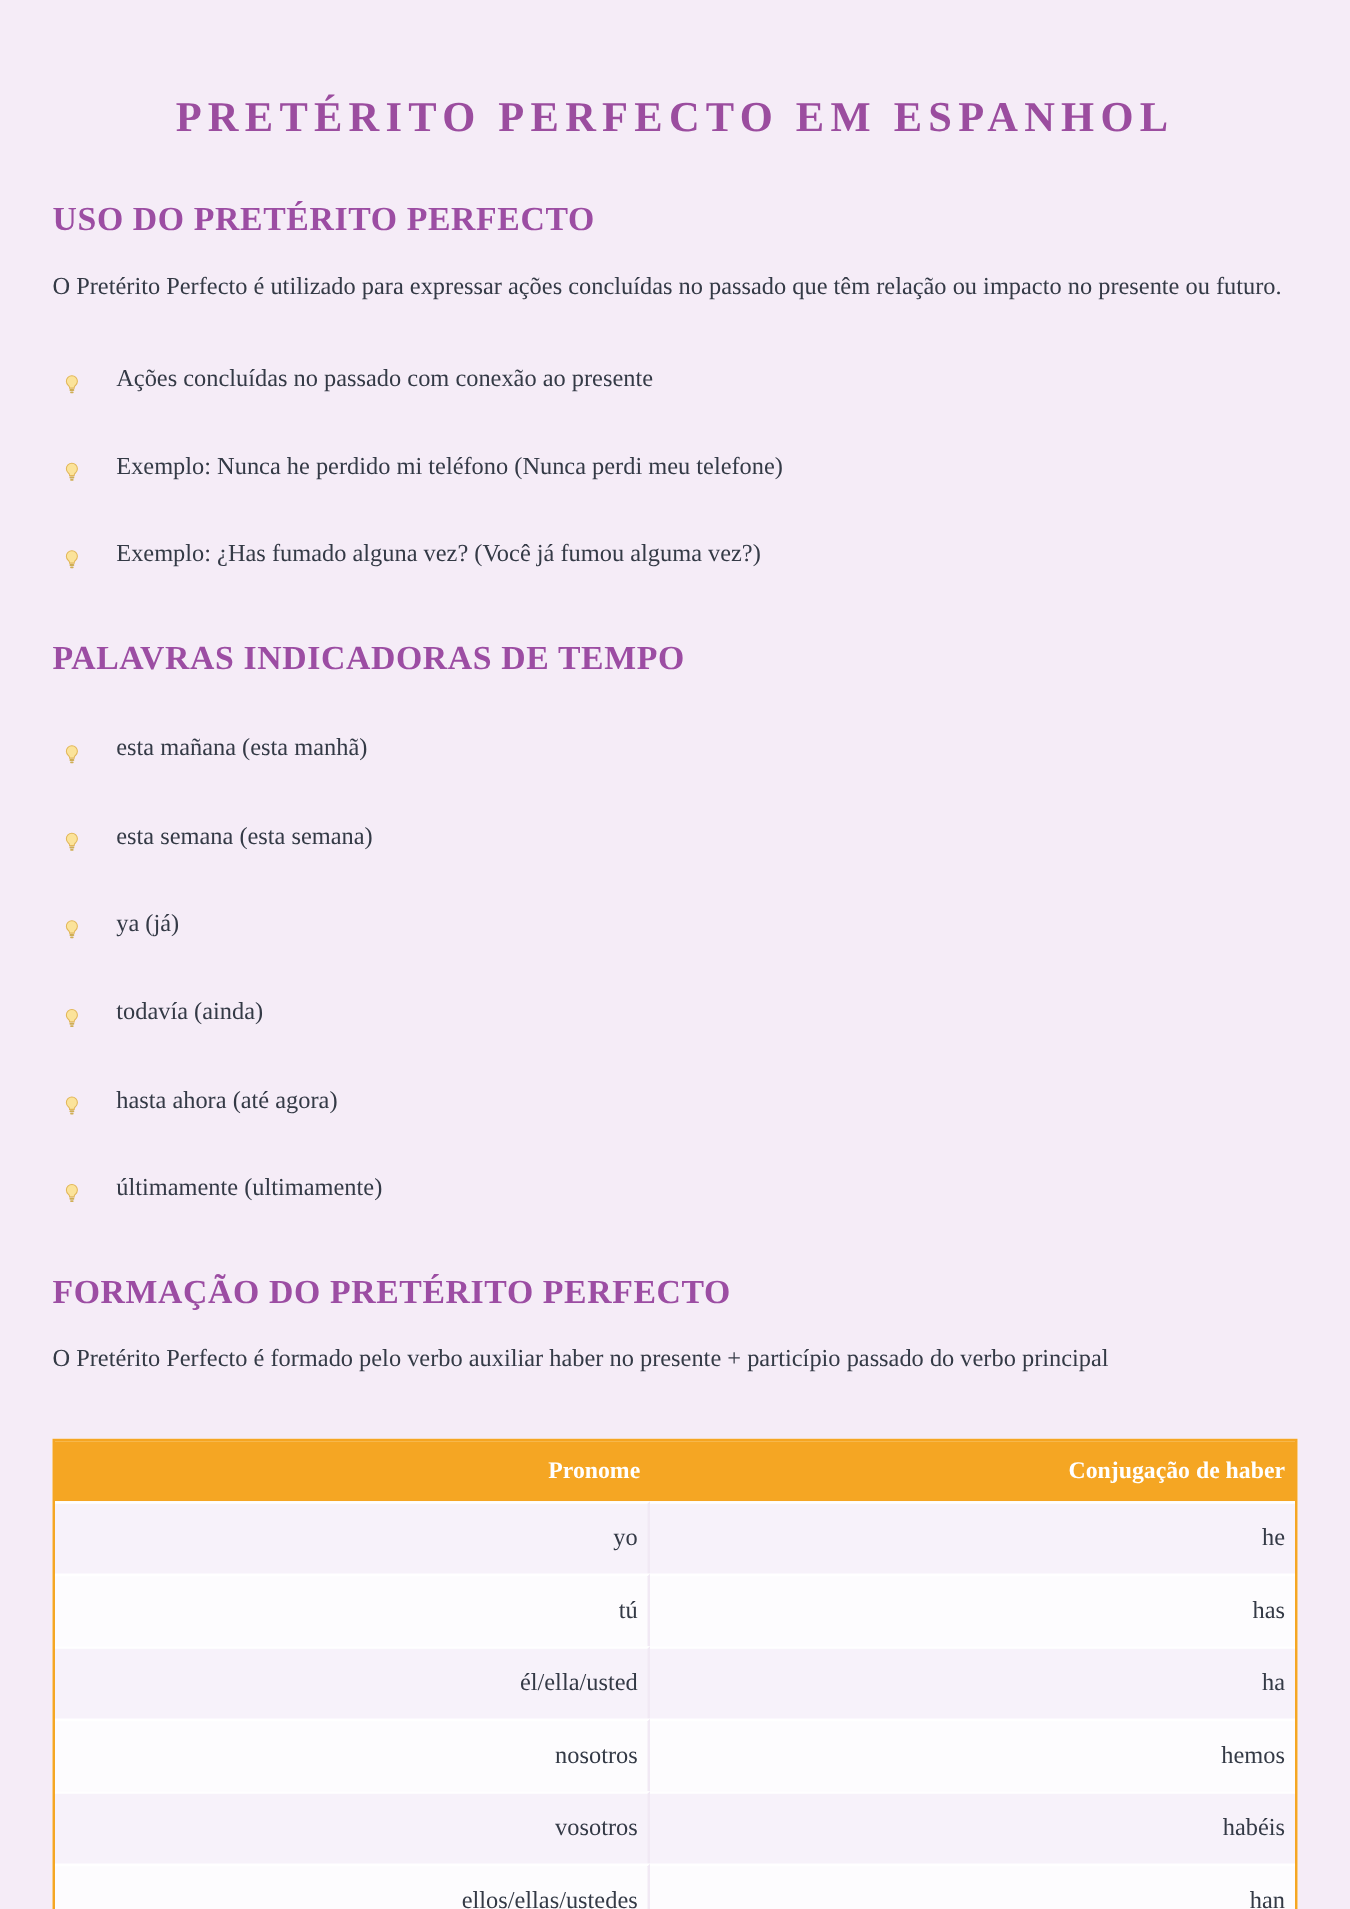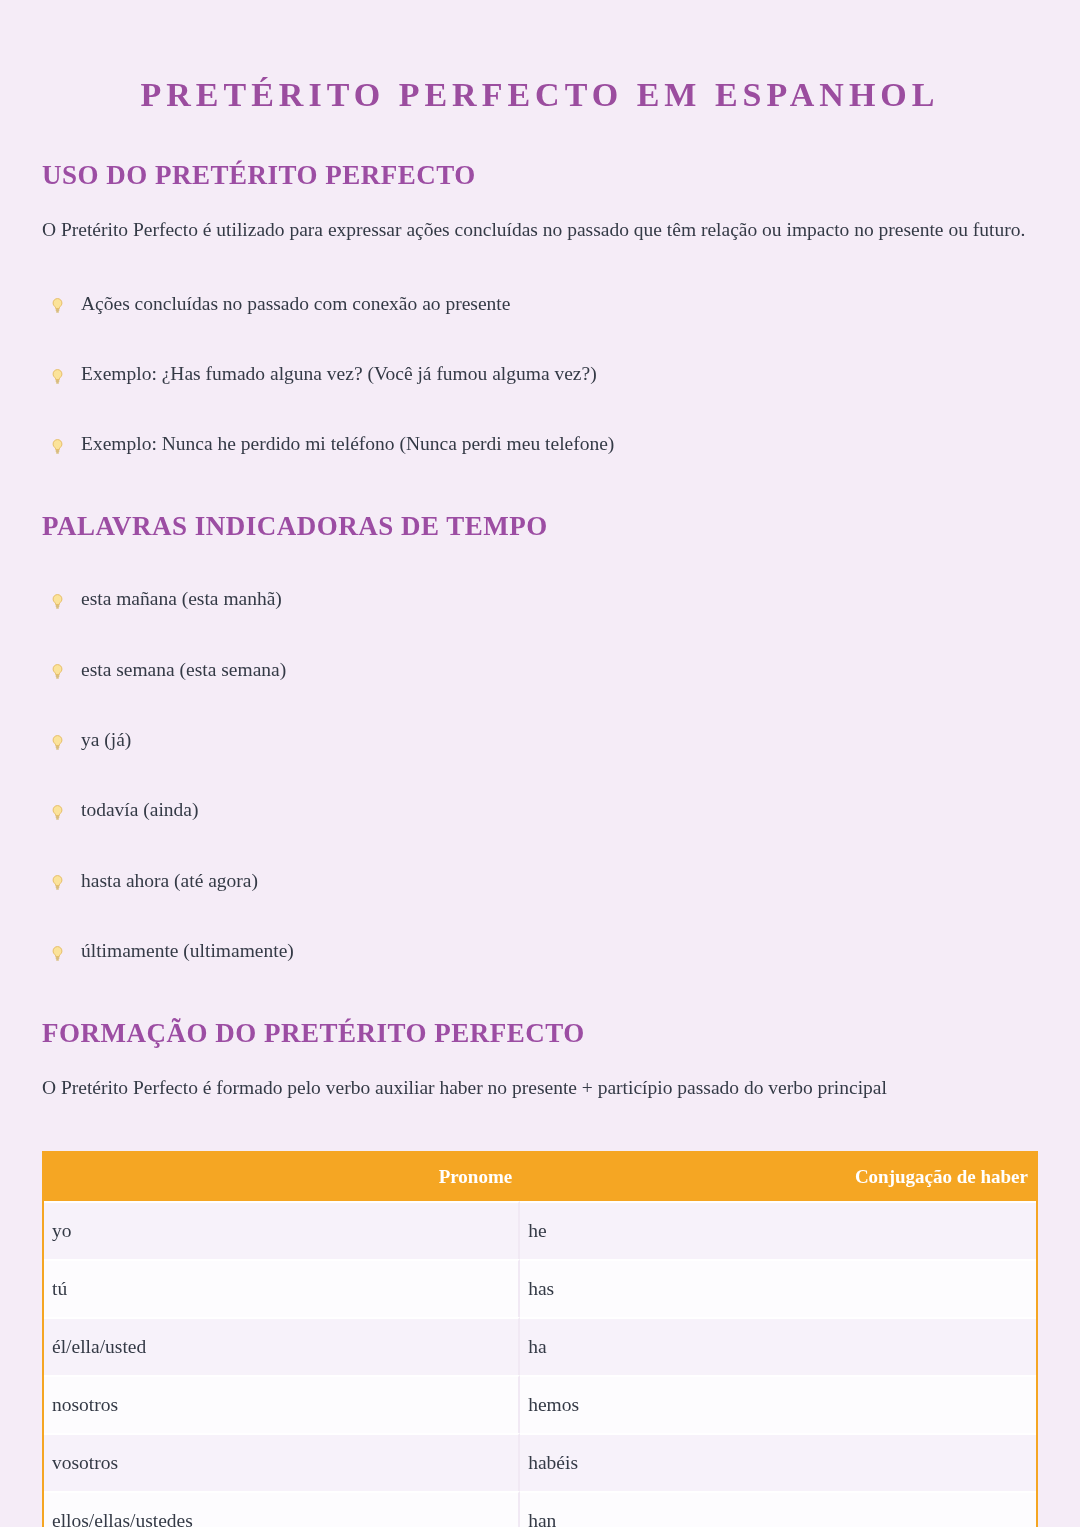--- a/index.html
+++ b/index.html
@@ -50,22 +50,22 @@
     max-width: 1000px;
     margin: 0 0 10px 0;
   }
   ul.bullets {
     list-style: none;
     margin: 22px 0 0 2px;
   }
   ul.bullets.spaced { margin-top: 34px; }
   ul.bullets li {
     display: flex;
-    align-items: center;
-    gap: 16px;
+    align-items: flex-end;
+    gap: 28px;
     font-size: 19.5px;
     line-height: 1.35;
     margin-bottom: 9px;
     padding-left: 6px;
     margin-top: 44px;
   }
   .bulb {
     flex: 0 0 auto;
     display: inline-block;
     width: 15px;
@@ -83,21 +83,21 @@
   table.conj th {
     background: var(--table-header-bg, #f5a623);
     color: var(--table-header-text, #ffffff);
     font-size: 19px;
     font-weight: bold;
     text-align: right;
     padding: 13px 8px;
   }
   table.conj th:first-child { width: 48%; }
   table.conj td {
-    text-align: left;
+    text-align: right;
     font-size: 19.5px;
     padding: 17px 8px;
     border-top: 2px solid #ffffff;
     background: var(--row-bg, #fdfcfe);
   }
   table.conj td:first-child { border-right: 2px solid #f1e9f4; }
   table.conj tbody tr:nth-child(odd) td { background: var(--row-alt-bg, #f7f2fa); }
 </style>
 </head>
 <body>
@@ -117,29 +117,29 @@
               <rect x="6.5" y="14.6" width="3" height="1.4" rx="0.7" fill="#cfae55"></rect>
             </svg></span>
         <span>Ações concluídas no passado com conexão ao presente</span>
       </li>
       <li>
         <span class="bulb"><svg viewBox="0 0 16 18" width="15" height="18">
               <path d="M8 1.1c-2.65 0-4.7 2.05-4.7 4.7 0 1.5.72 2.75 1.75 3.65.55.45.95 1.05.95 1.75v.45h4v-.45c0-.7.4-1.3.95-1.75 1.03-.9 1.75-2.15 1.75-3.65 0-2.65-2.05-4.7-4.7-4.7z" fill="#fbe39a" stroke="#e2b75a" stroke-width="0.9"></path>
               <rect x="5.9" y="12.4" width="4.2" height="1.7" rx="0.85" fill="#cfae55"></rect>
               <rect x="6.5" y="14.6" width="3" height="1.4" rx="0.7" fill="#cfae55"></rect>
             </svg></span>
+        <span>Exemplo: Nunca he perdido mi teléfono (Nunca perdi meu telefone)</span>
+      </li>
+      <li>
+        <span class="bulb"><svg viewBox="0 0 16 18" width="15" height="18">
+              <path d="M8 1.1c-2.65 0-4.7 2.05-4.7 4.7 0 1.5.72 2.75 1.75 3.65.55.45.95 1.05.95 1.75v.45h4v-.45c0-.7.4-1.3.95-1.75 1.03-.9 1.75-2.15 1.75-3.65 0-2.65-2.05-4.7-4.7-4.7z" fill="#fbe39a" stroke="#e2b75a" stroke-width="0.9"></path>
+              <rect x="5.9" y="12.4" width="4.2" height="1.7" rx="0.85" fill="#cfae55"></rect>
+              <rect x="6.5" y="14.6" width="3" height="1.4" rx="0.7" fill="#cfae55"></rect>
+            </svg></span>
         <span>Exemplo: ¿Has fumado alguna vez? (Você já fumou alguma vez?)</span>
-      </li>
-      <li>
-        <span class="bulb"><svg viewBox="0 0 16 18" width="15" height="18">
-              <path d="M8 1.1c-2.65 0-4.7 2.05-4.7 4.7 0 1.5.72 2.75 1.75 3.65.55.45.95 1.05.95 1.75v.45h4v-.45c0-.7.4-1.3.95-1.75 1.03-.9 1.75-2.15 1.75-3.65 0-2.65-2.05-4.7-4.7-4.7z" fill="#fbe39a" stroke="#e2b75a" stroke-width="0.9"></path>
-              <rect x="5.9" y="12.4" width="4.2" height="1.7" rx="0.85" fill="#cfae55"></rect>
-              <rect x="6.5" y="14.6" width="3" height="1.4" rx="0.7" fill="#cfae55"></rect>
-            </svg></span>
-        <span>Exemplo: Nunca he perdido mi teléfono (Nunca perdi meu telefone)</span>
       </li>
     </ul>
   </section>
 
   <section>
     <h2 class="heading">PALAVRAS INDICADORAS DE TEMPO</h2>
     <ul class="bullets spaced">
       <li>
         <span class="bulb"><svg viewBox="0 0 16 18" width="15" height="18">
               <path d="M8 1.1c-2.65 0-4.7 2.05-4.7 4.7 0 1.5.72 2.75 1.75 3.65.55.45.95 1.05.95 1.75v.45h4v-.45c0-.7.4-1.3.95-1.75 1.03-.9 1.75-2.15 1.75-3.65 0-2.65-2.05-4.7-4.7-4.7z" fill="#fbe39a" stroke="#e2b75a" stroke-width="0.9"></path>

